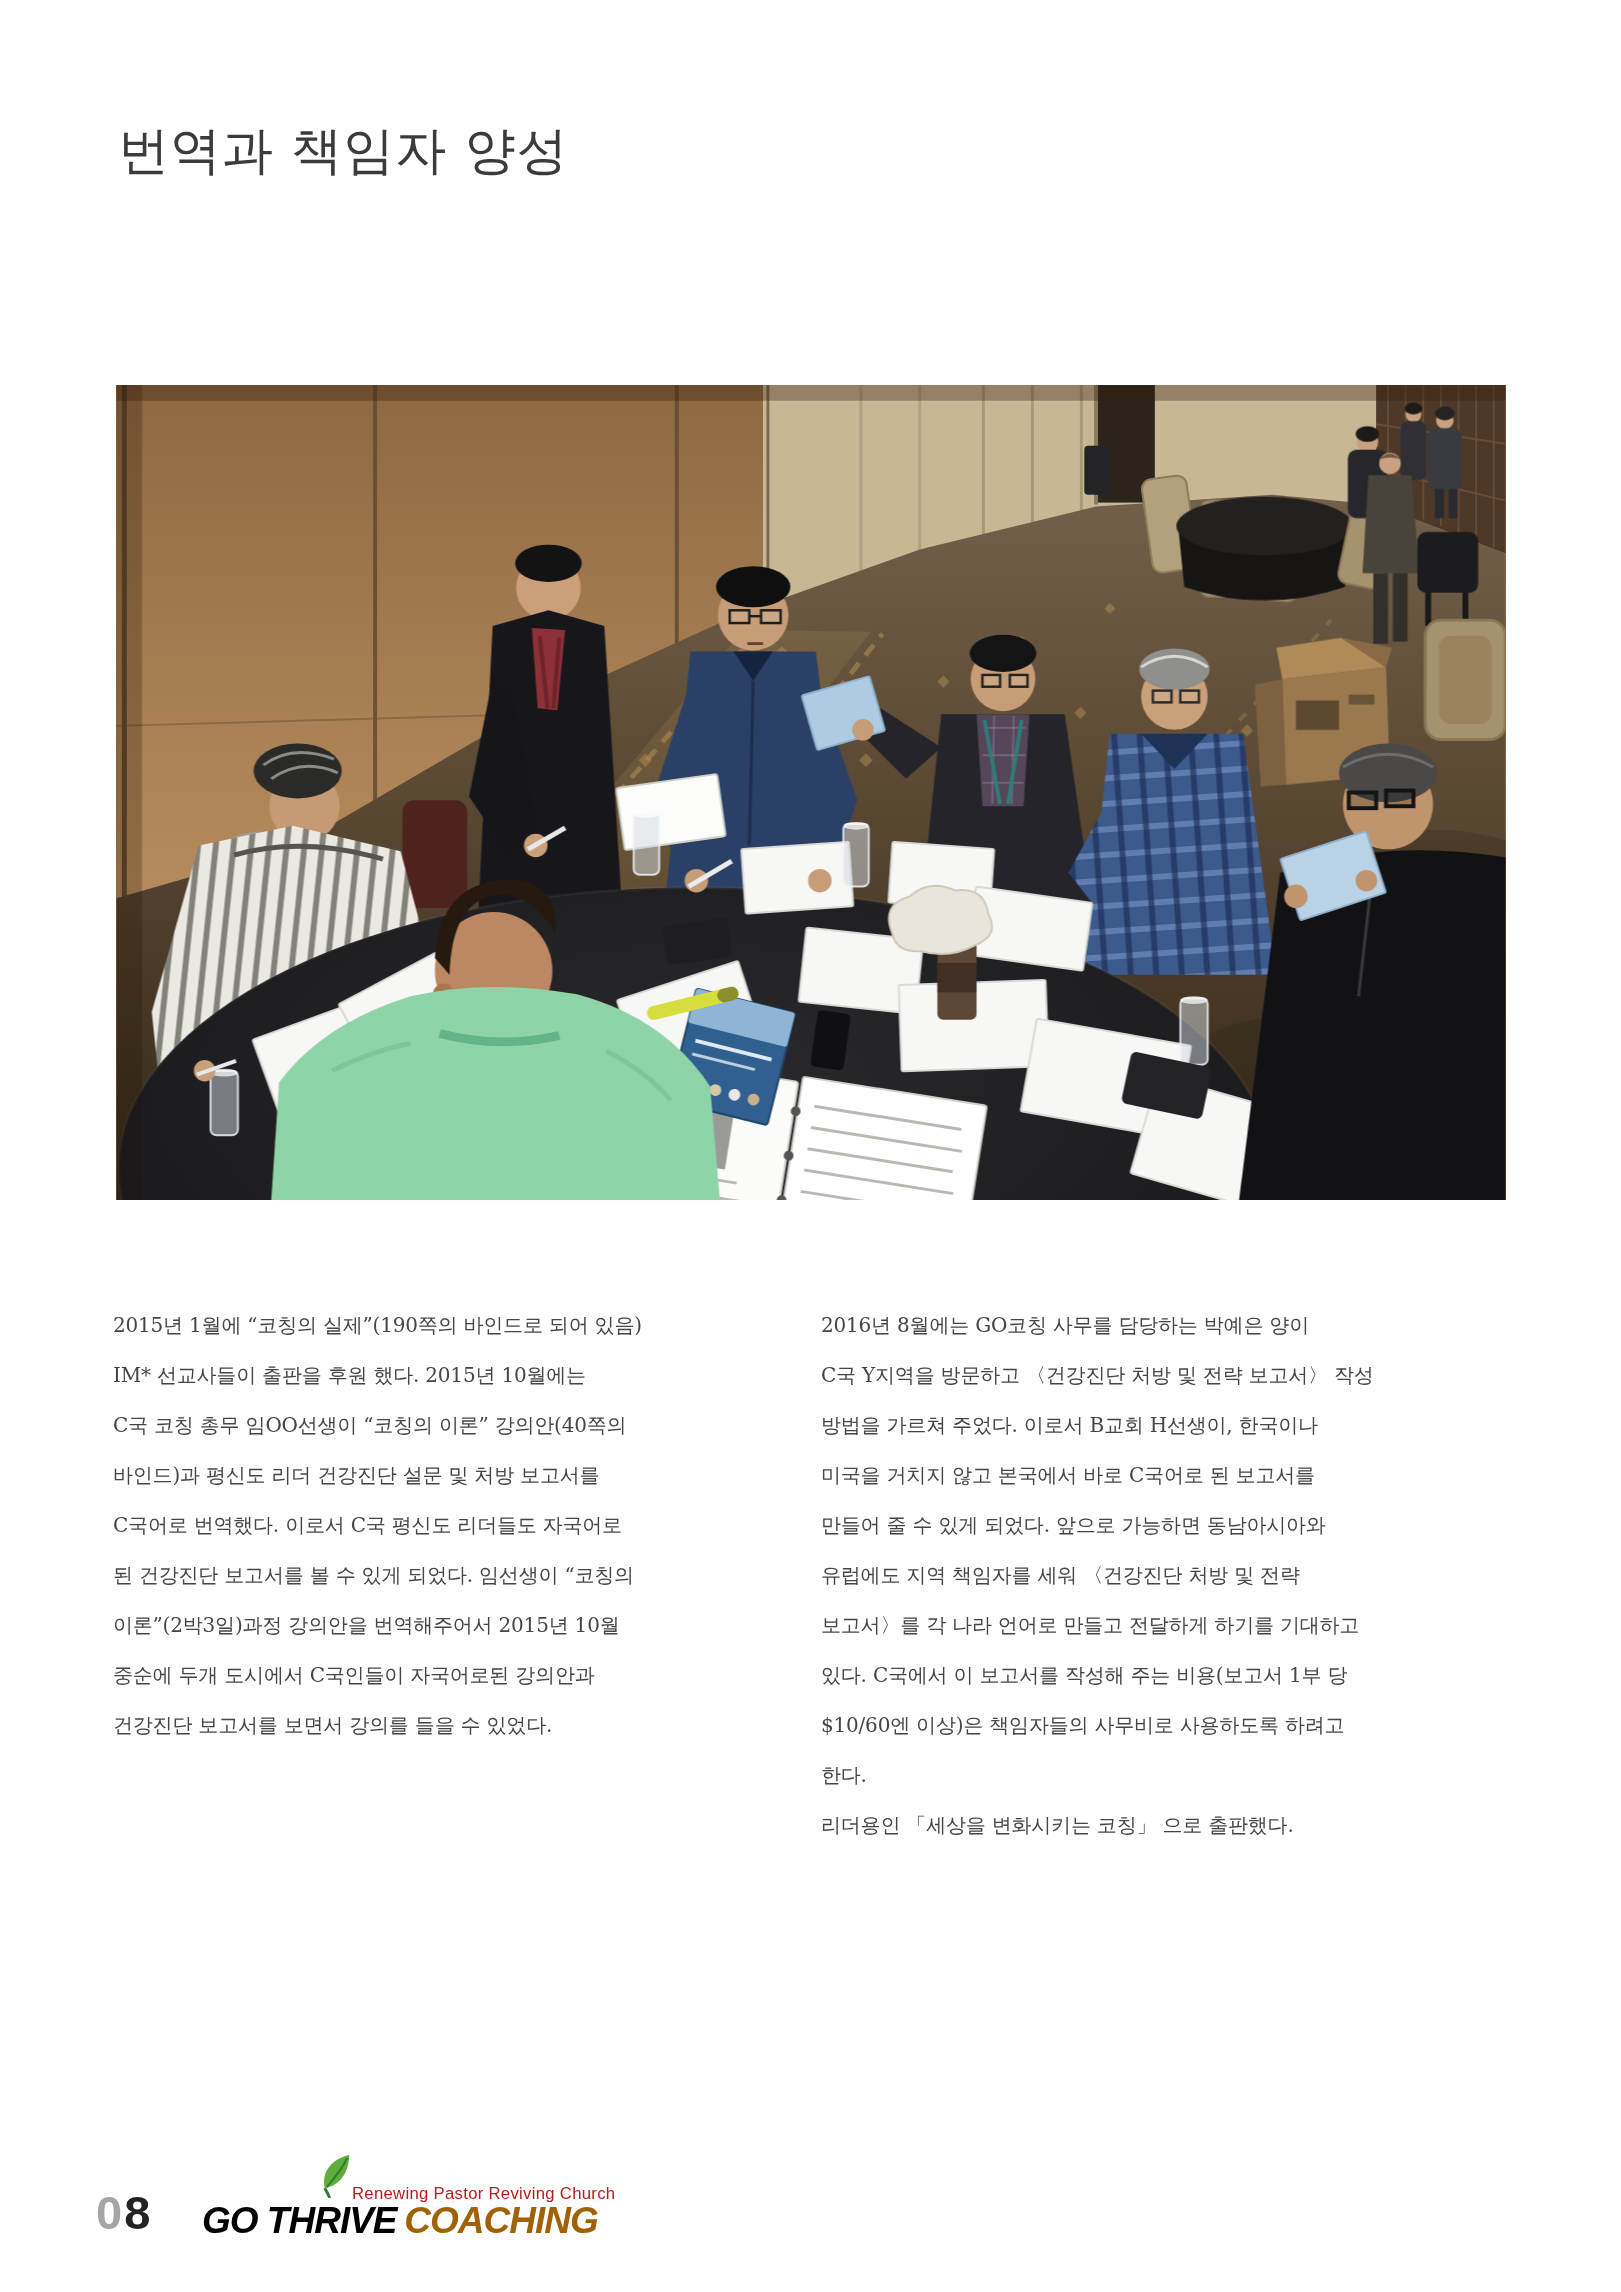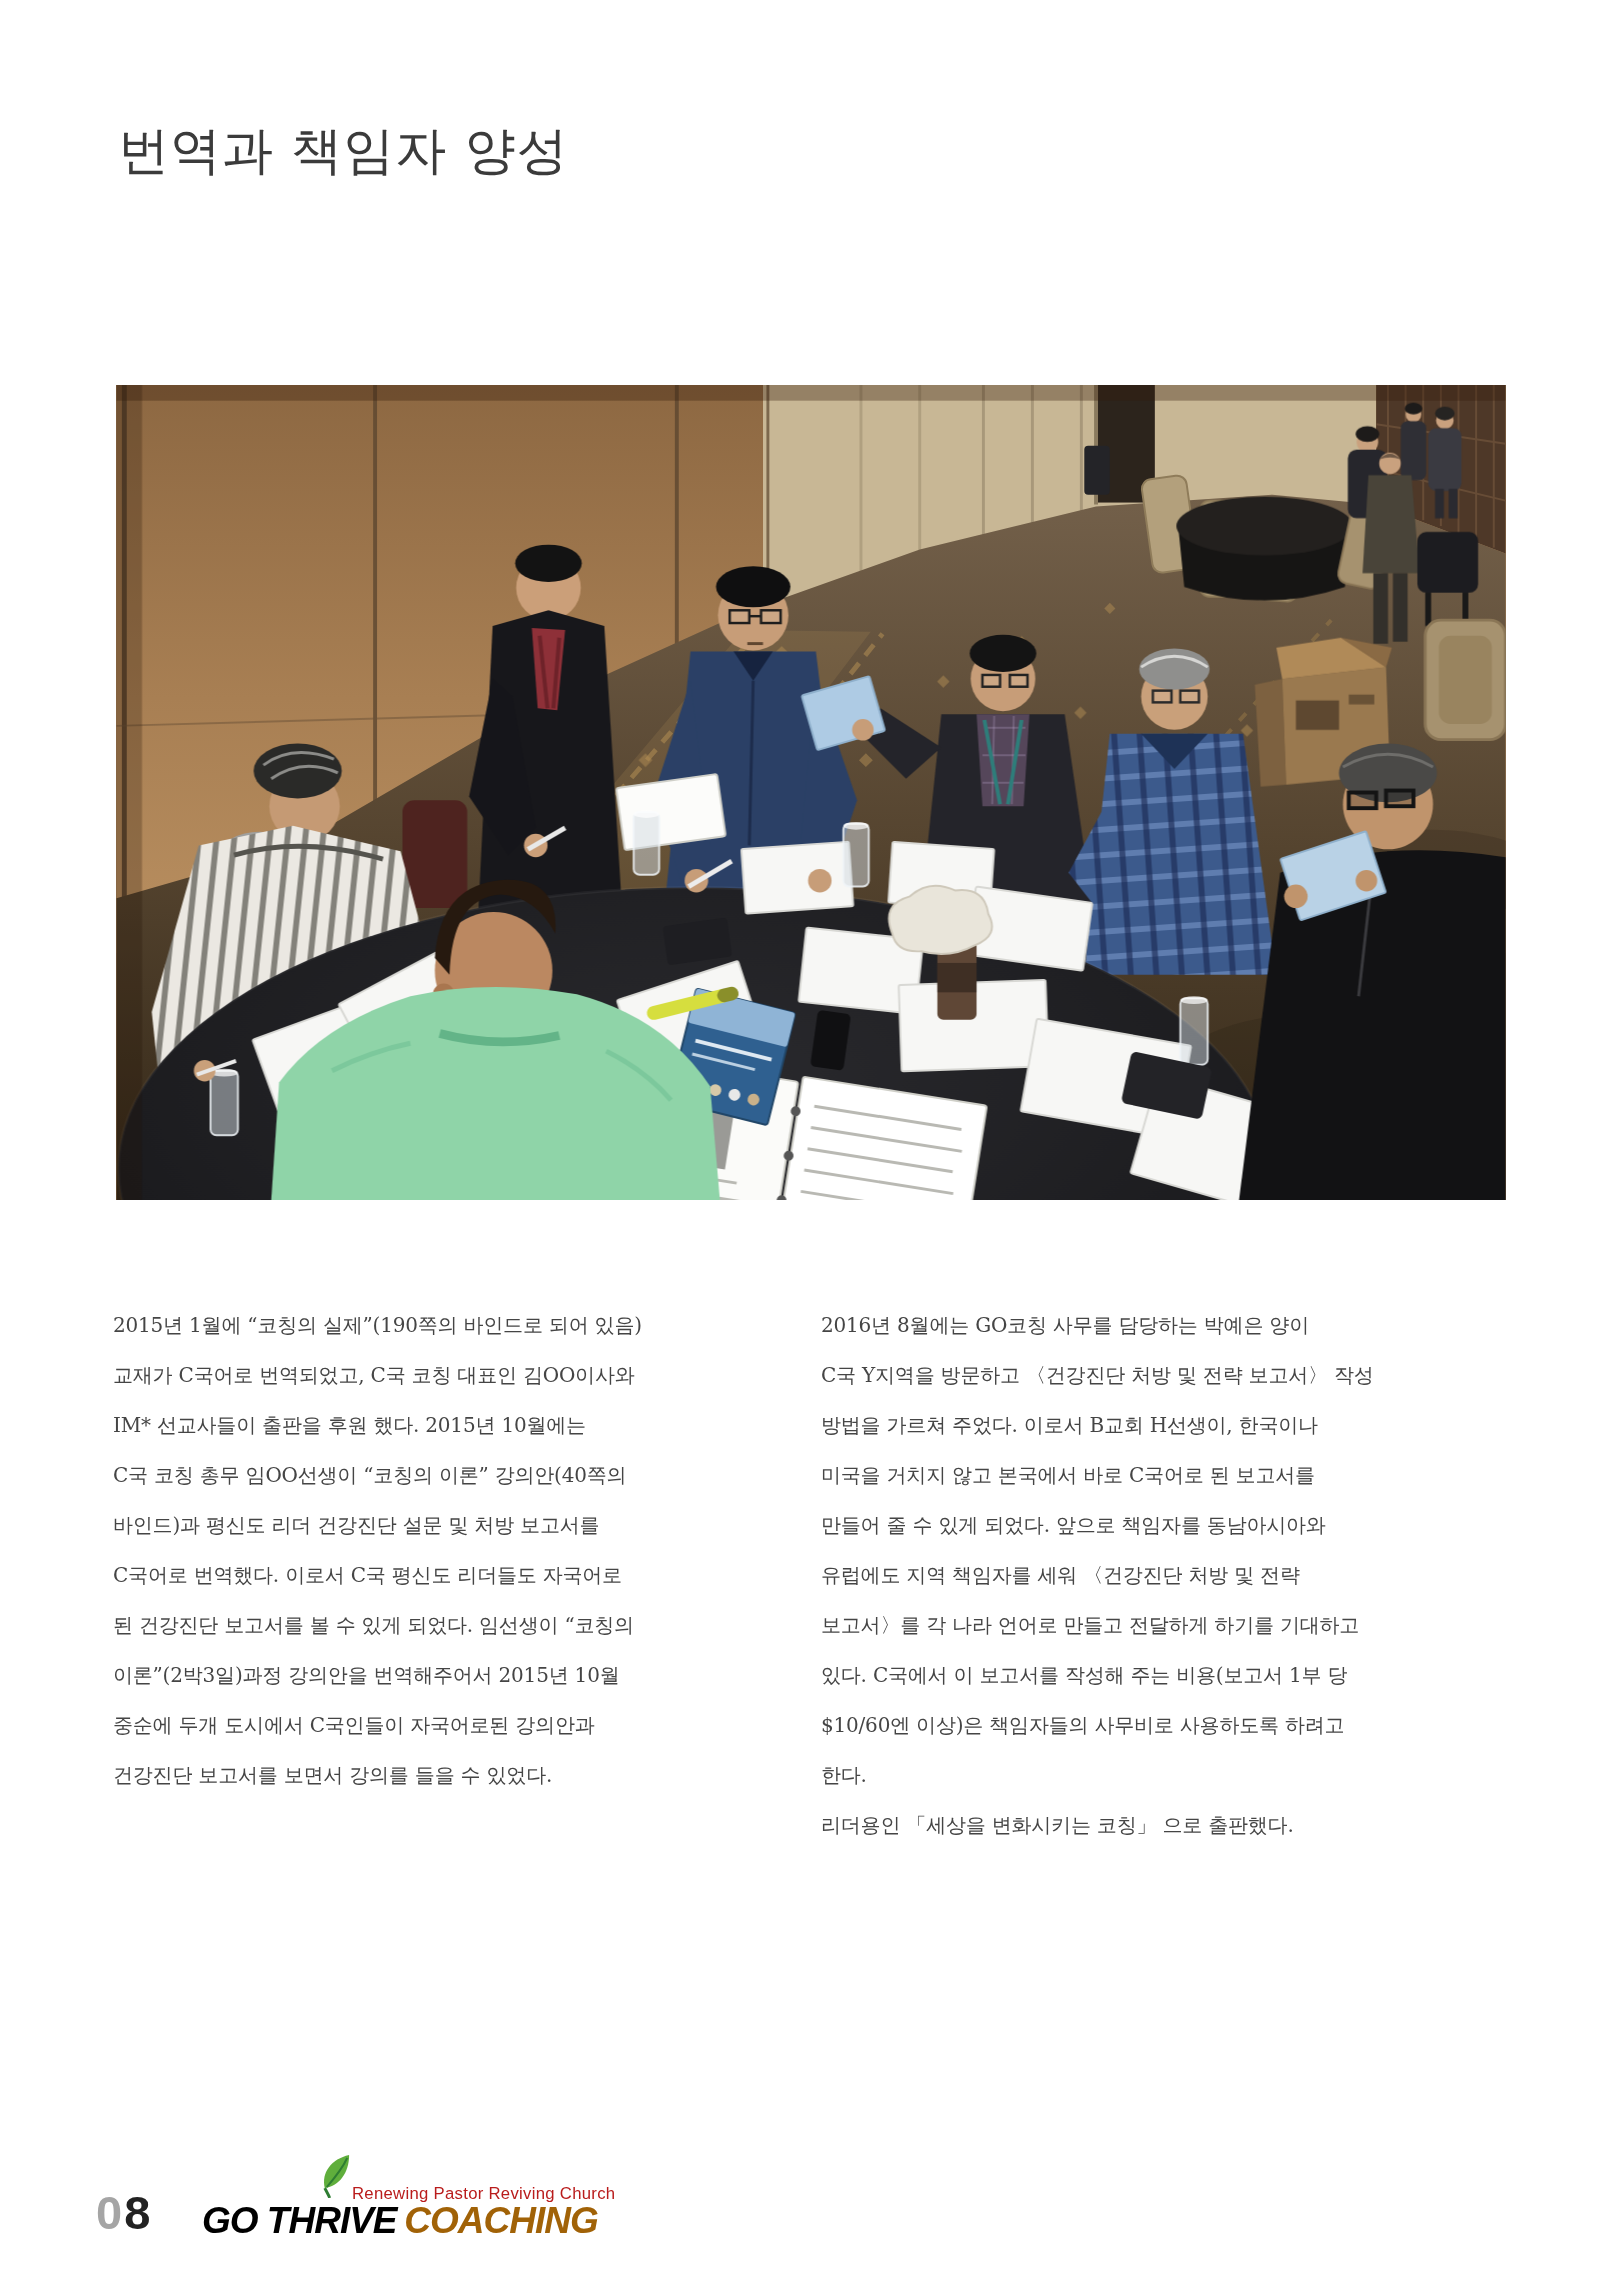--- a/index.html
+++ b/index.html
@@ -376,37 +376,36 @@
     <path d="M330,662 Q390,678 452,664" stroke="#63b488" stroke-width="9" fill="none"></path>
     <path d="M220,700 Q260,680 300,672 M500,680 Q540,700 566,730" stroke="#7cc89c" stroke-width="5" fill="none"></path>
   </g>
 
   <rect x="0" y="0" width="26" height="832" fill="rgba(30,15,5,0.25)"></rect>
 </svg>
 </figure>
 
 <div class="bodycol col-left">
   <div class="bodyline">2015년 1월에 “코칭의 실제”(190쪽의 바인드로 되어 있음)</div>
-  <div class="bodyline">교재가 C국어로 번역되었고, C국 코칭 대표인 김OO이사와</div>
   <div class="bodyline">IM* 선교사들이 출판을 후원 했다. 2015년 10월에는</div>
   <div class="bodyline">C국 코칭 총무 임OO선생이 “코칭의 이론” 강의안(40쪽의</div>
   <div class="bodyline">바인드)과 평신도 리더 건강진단 설문 및 처방 보고서를</div>
   <div class="bodyline">C국어로 번역했다. 이로서 C국 평신도 리더들도 자국어로</div>
   <div class="bodyline">된 건강진단 보고서를 볼 수 있게 되었다. 임선생이 “코칭의</div>
   <div class="bodyline">이론”(2박3일)과정 강의안을 번역해주어서 2015년 10월</div>
   <div class="bodyline">중순에 두개 도시에서 C국인들이 자국어로된 강의안과</div>
   <div class="bodyline">건강진단 보고서를 보면서 강의를 들을 수 있었다.</div>
 </div>
 
 <div class="bodycol col-right">
   <div class="bodyline">2016년 8월에는 GO코칭 사무를 담당하는 박예은 양이</div>
   <div class="bodyline">C국 Y지역을 방문하고 〈건강진단 처방 및 전략 보고서〉 작성</div>
   <div class="bodyline">방법을 가르쳐 주었다. 이로서 B교회 H선생이, 한국이나</div>
   <div class="bodyline">미국을 거치지 않고 본국에서 바로 C국어로 된 보고서를</div>
-  <div class="bodyline">만들어 줄 수 있게 되었다. 앞으로 책임자를 동남아시아와</div>
+  <div class="bodyline">만들어 줄 수 있게 되었다. 앞으로 가능하면 동남아시아와</div>
   <div class="bodyline">유럽에도 지역 책임자를 세워 〈건강진단 처방 및 전략</div>
   <div class="bodyline">보고서〉를 각 나라 언어로 만들고 전달하게 하기를 기대하고</div>
   <div class="bodyline">있다. C국에서 이 보고서를 작성해 주는 비용(보고서 1부 당</div>
   <div class="bodyline">$10/60엔 이상)은 책임자들의 사무비로 사용하도록 하려고</div>
   <div class="bodyline">한다.</div>
   <div class="bodyline">리더용인 「세상을 변화시키는 코칭」 으로 출판했다.</div>
 </div>
 
 <div class="footer">
   <div class="page-number">08</div>

